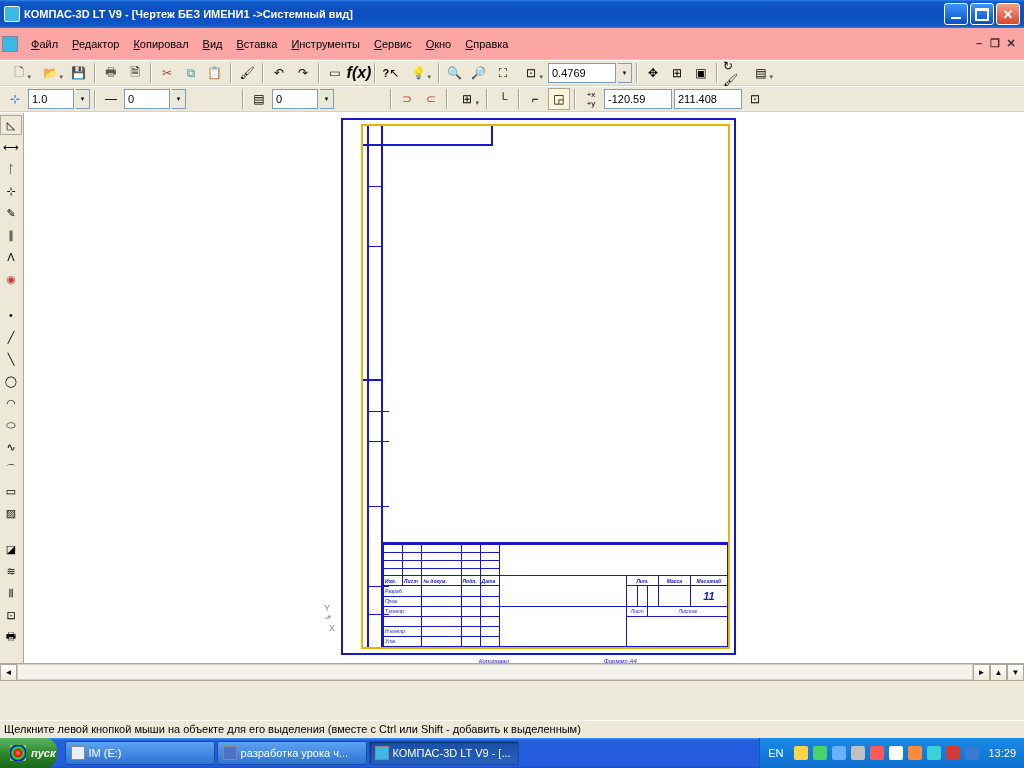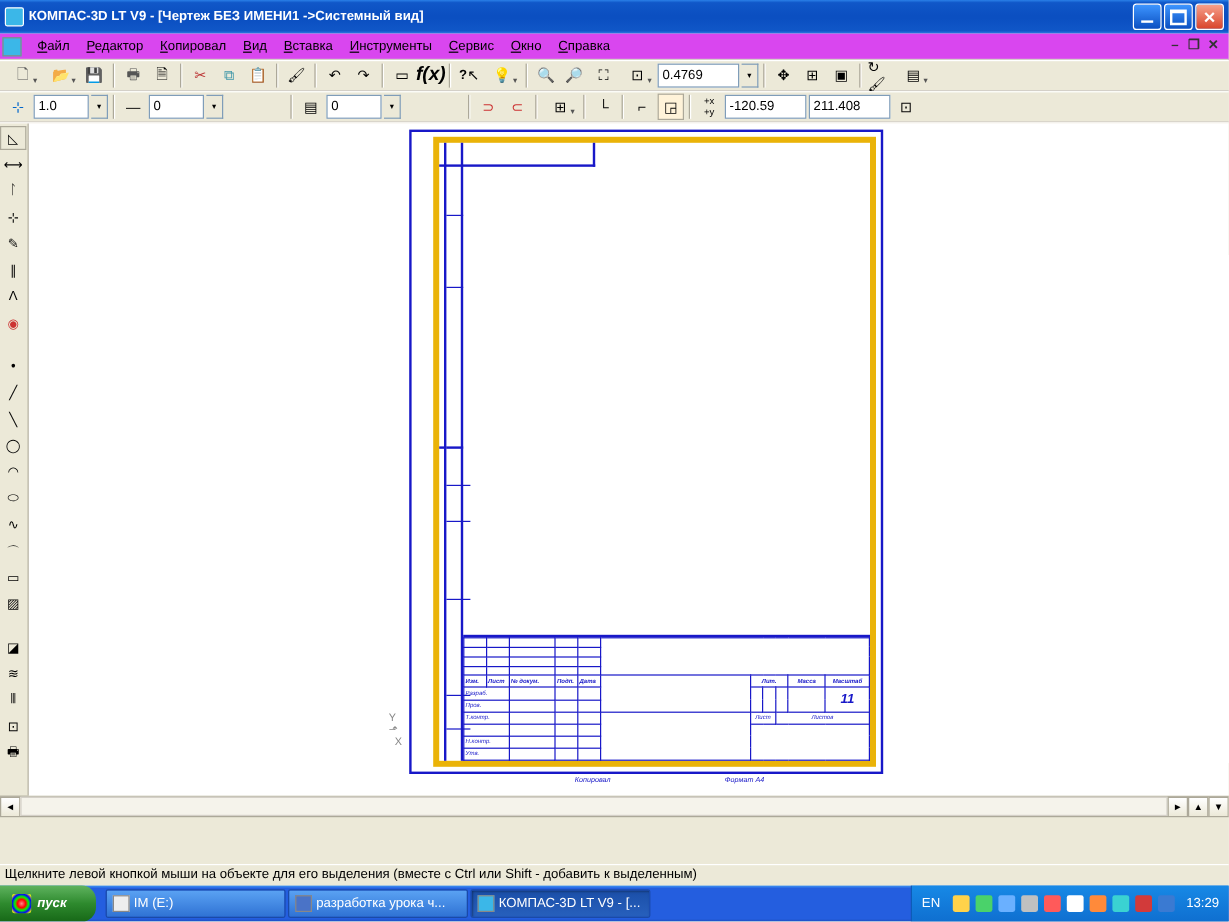--- a/index.html
+++ b/index.html
@@ -10,21 +10,21 @@
 .titlebar .ico { width:16px; height:16px; background:#3bb7e8; border:1px solid #fff; border-radius:2px; margin-right:4px;}
 .titlebar .caps { display:flex; gap:2px; margin-left:auto; margin-right:4px;}
 .titlebar .caps div { width:24px; height:22px; border:1px solid #fff; border-radius:3px; display:flex; align-items:center; justify-content:center; color:#fff; font-weight:bold; font-size:13px;}
 .titlebar .min,.titlebar .max{ background:linear-gradient(to bottom,#3d95ff,#0b4fc1);}
 .titlebar .close{ background:linear-gradient(to bottom,#f6a08b,#d9442a);}
 .titlebar .min::after{content:"";display:block;width:10px;height:2px;background:#fff;margin-top:8px;}
 .titlebar .max::after{content:"";display:block;width:10px;height:8px;border:2px solid #fff;border-top-width:3px;}
 .titlebar .close::after{content:"✕";}
 
 
-.menubar{height:22px;background:#d946ef;display:flex;align-items:center;padding:0 2px;border-bottom:1px solid #d4d0c8;}
+.menubar{height:32px;background:#fca5a5;display:flex;align-items:center;padding:0 2px;border-bottom:1px solid #d4d0c8;}
 .menubar .mi{padding:3px 7px;cursor:default;}
 .menubar .mi:first-letter{text-decoration:underline;}
 .menubar .sp{flex:1;}
 .mdi-btns{display:flex;gap:2px;padding-right:4px;}
 .mdi-btns span{width:14px;height:12px;border:0;margin-top:1px;font-family:Arial;font-size:11px;font-weight:bold;color:#333;text-align:center;line-height:10px;}
 
 .tb{height:26px;background:#ece9d8;display:flex;align-items:center;padding:0 4px;gap:2px;border-top:1px solid #fff;border-bottom:1px solid #d4d0c8;}
 .tbtn{width:22px;height:22px;border:1px solid transparent;display:flex;align-items:center;justify-content:center;font-size:12px;cursor:default;}
 .tbtn.dd{width:30px;position:relative;}
 .tbtn.dd::after{content:"▾";font-size:7px;position:absolute;right:2px;bottom:2px;color:#555;}
@@ -34,42 +34,42 @@
 .inp.md{width:68px;}
 .ddarrow{width:14px;height:20px;border:1px solid #7f9db9;border-left:0;background:#ece9d8;display:flex;align-items:center;justify-content:center;}
 .ddarrow::after{content:"▾";font-size:7px;}
 
 
 .main{flex:1;display:flex;min-height:0;border-top:1px solid #fff;}
 .ltoolbar{width:24px;background:#ece9d8;display:flex;flex-direction:column;padding-top:2px;gap:2px;border-right:1px solid #aca899;}
 .ltoolbar .tbtn{width:22px;height:20px;font-size:11px;}
 .canvas{flex:1;background:#fff;overflow:hidden;position:relative;}
 .sheet{position:absolute;left:317px;top:5px;width:395px;height:537px;border:2px solid #1818c8;}
-.sheet .inner{position:absolute;left:18px;top:4px;right:4px;bottom:4px;border:5px solid #eab308;}
+.sheet .inner{position:absolute;left:18px;top:4px;right:4px;bottom:4px;border:2px solid #eab308;}
 .topbox{position:absolute;left:0;top:0;width:130px;height:20px;border-right:2px solid #1818c8;border-bottom:2px solid #1818c8;}
 .sidecols{position:absolute;left:0;top:0;bottom:0;width:20px;}
 .sc1{position:absolute;left:0;top:0;width:6px;height:255px;border:2px solid #1818c8;border-left:0;border-top:0;}
 .sc2{position:absolute;left:6px;top:0;width:14px;height:255px;border-bottom:2px solid #1818c8;border-right:2px solid #1818c8;}
 .sc3{position:absolute;left:0;top:255px;width:6px;bottom:0;border-right:2px solid #1818c8;}
 .sc4{position:absolute;left:6px;top:255px;width:14px;bottom:0;border-right:2px solid #1818c8;}
 .hline{position:absolute;left:6px;right:0;height:0;border-top:1px solid #1818c8;}
 .stamp{position:absolute;left:20px;right:0;bottom:0;height:105px;border-top:2px solid #1818c8;}
 .stamp table{border-collapse:collapse;width:100%;height:100%;}
 .stamp td{border:1px solid #1818c8;font-size:5px;font-style:italic;padding:0 1px;color:#1818c8;vertical-align:middle;}
 
 
 .hsbar{height:17px;background:#ece9d8;display:flex;border-top:1px solid #aca899;}
 .sbtn{width:17px;height:17px;border:1px solid #aca899;background:linear-gradient(#fff,#ece9d8);display:flex;align-items:center;justify-content:center;font-size:8px;}
 .strack{flex:1;background:#f5f3eb;border:1px solid #d4d0c8;}
 .status{height:18px;background:#ece9d8;border-top:1px solid #fff;padding:2px 4px;font-size:11px;}
 .gap{height:40px;background:#ece9d8;border-top:1px solid #aca899;}
 
 
 .taskbar{height:30px;background:linear-gradient(to bottom,#3f93f2 0%,#245edf 8%,#245edf 92%,#1b4fc1 100%);display:flex;align-items:center;}
-.start{height:30px;padding:0 24px 0 10px;background:linear-gradient(to bottom,#5fb35f 0%,#2e8a2e 50%,#176817 100%);color:#fff;font-weight:bold;font-style:italic;display:flex;align-items:center;border-radius:0 12px 12px 0;margin-right:8px;}
+.start{height:30px;padding:0 1px 0 10px;background:linear-gradient(to bottom,#5fb35f 0%,#2e8a2e 50%,#176817 100%);color:#fff;font-weight:bold;font-style:italic;display:flex;align-items:center;border-radius:0 12px 12px 0;margin-right:8px;}
 .start::before{content:"";width:16px;height:16px;background:radial-gradient(circle,#f88 0%,#f00 30%,#0f0 50%,#00f 70%,#ff0 90%);border-radius:2px;margin-right:5px;}
 .tbtn2{height:24px;min-width:150px;max-width:160px;background:linear-gradient(to bottom,#5aa2f3,#2f72d4);border:1px solid #1a4aa8;border-radius:2px;color:#fff;font-size:11px;display:flex;align-items:center;padding:0 5px;margin-right:2px;gap:4px;overflow:hidden;white-space:nowrap;}
 .tbtn2.active{background:linear-gradient(to bottom,#1b4fa8,#2760bd);box-shadow:inset 1px 1px 2px rgba(0,0,0,.4);}
 .tbtn2 .tic{width:14px;height:14px;background:#eee;border:1px solid #888;flex-shrink:0;}
 .tray{margin-left:auto;height:30px;background:linear-gradient(to bottom,#1789e6,#0f6fd0);display:flex;align-items:center;padding:0 8px;color:#fff;gap:5px;border-left:1px solid #0d5bb8;}
 .tray .ti{width:14px;height:14px;border-radius:2px;}
 .clock{font-size:11px;margin-left:4px;}
 .lang{font-size:11px;margin-right:6px;}
 
 

